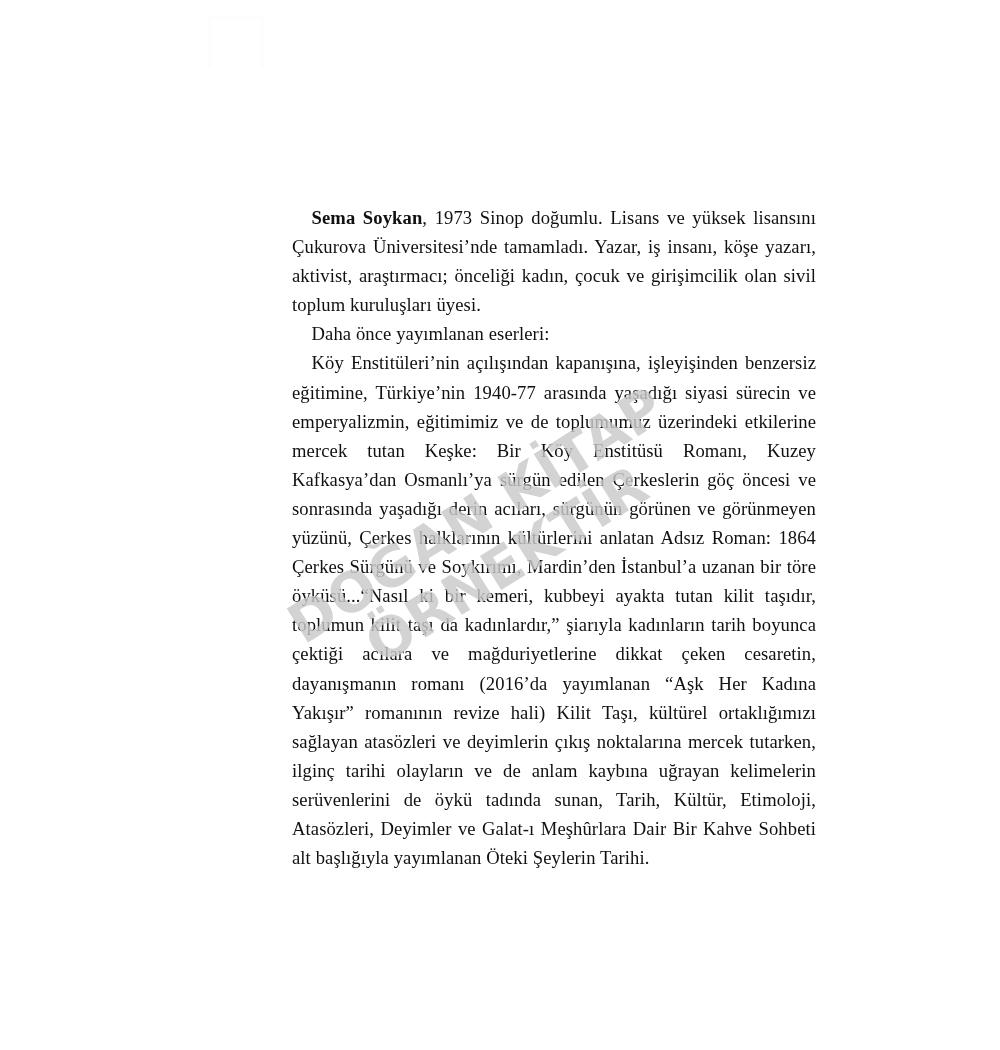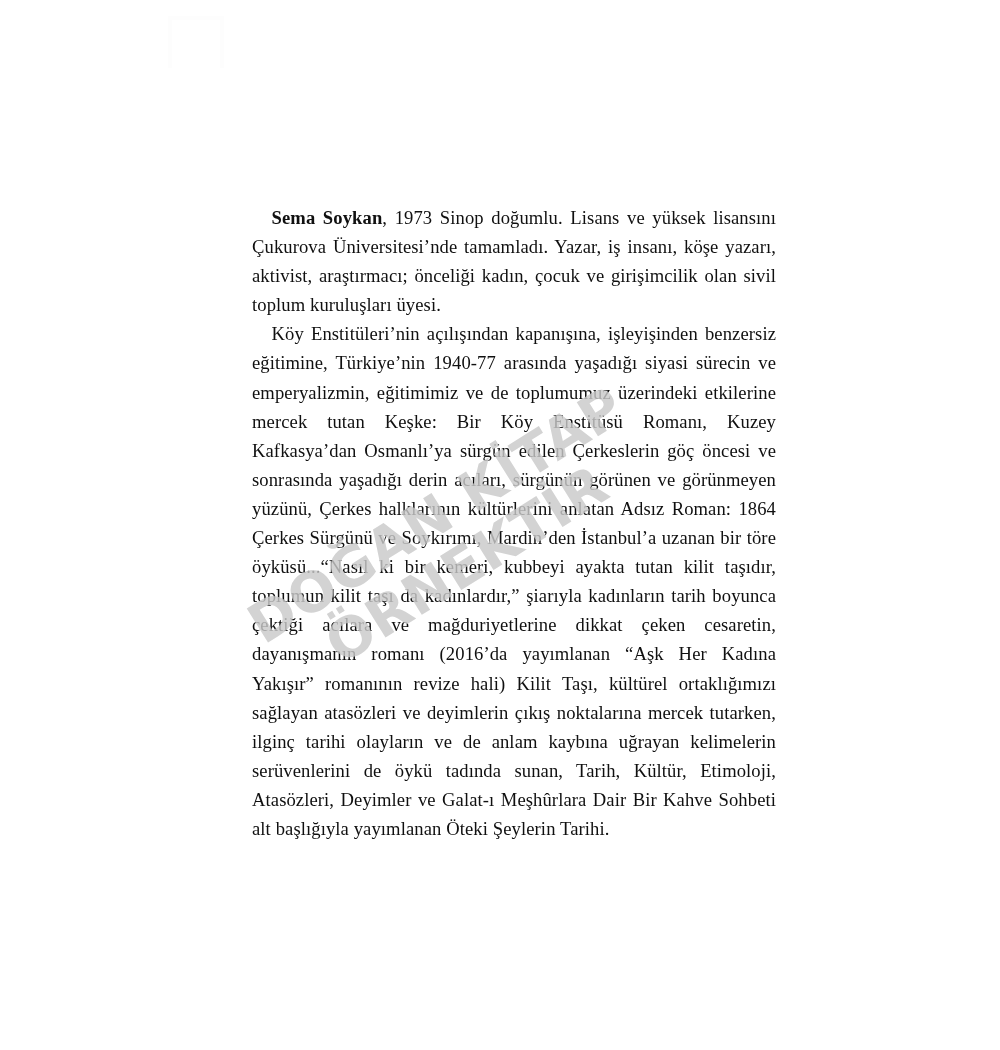--- a/index.html
+++ b/index.html
@@ -16,20 +16,21 @@
     font-family: "Liberation Serif", "DejaVu Serif", serif;
     color: #101010;
     -webkit-font-smoothing: antialiased;
   }
 
   
   .page {
     position: absolute;
     inset: 0;
     background: #ffffff;
+    margin-left: 40px;
   }
 
   
   .corner-artifact {
     position: absolute;
     left: 168px;
     top: 16px;
     width: 56px;
     height: 52px;
     background:
@@ -111,20 +112,23 @@
 <div class="page">
 
   <div class="corner-artifact"></div>
 
   <div class="text-column">
 
     <p class="para">
       <span class="lead">Sema Soykan</span><span>, 1973 Sinop doğumlu. Lisans ve yüksek lisansını Çukurova Üniversitesi’nde tamamladı. Yazar, iş insanı, köşe yazarı, aktivist, araştırmacı; önceliği kadın, çocuk ve girişimcilik olan sivil toplum kuruluşları üyesi.</span>
     </p>
 
+    <p class="para">
+      <span>Daha önce yayımlanan eserleri:</span>
+    </p>
 
     <p class="para">
       <span>Köy Enstitüleri’nin açılışından kapanışına, işleyişinden benzersiz eğitimine, Türkiye’nin 1940-77 arasında yaşadığı siyasi sürecin ve emperyalizmin, eğitimimiz ve de toplumumuz üzerindeki etkilerine mercek tutan </span><span class="title">Keşke: Bir Köy Enstitüsü Romanı</span><span>, Kuzey Kafkasya’dan Osmanlı’ya sürgün edilen Çerkeslerin göç öncesi ve sonrasında yaşadığı derin acıları, sürgünün görünen ve görünmeyen yüzünü, Çerkes halklarının kültürlerini anlatan </span><span class="title">Adsız Roman: 1864 Çerkes Sürgünü ve Soykırımı</span><span>, Mardin’den İstanbul’a uzanan bir töre öyküsü...“Nasıl ki bir kemeri, kubbeyi ayakta tutan kilit taşıdır, toplumun kilit taşı da kadınlardır,” şiarıyla kadınların tarih boyunca çektiği acılara ve mağduriyetlerine dikkat çeken cesaretin, dayanışmanın romanı (2016’da yayımlanan “Aşk Her Kadına Yakışır” romanının revize hali) </span><span class="title">Kilit Taşı</span><span>, kültürel ortaklığımızı sağlayan atasözleri ve deyimlerin çıkış noktalarına mercek tutarken, ilginç tarihi olayların ve de anlam kaybına uğrayan kelimelerin serüvenlerini de öykü tadında sunan, Tarih, Kültür, Etimoloji, Atasözleri, Deyimler ve Galat-ı Meşhûrlara Dair Bir Kahve Sohbeti alt başlığıyla yayımlanan </span><span class="title">Öteki Şeylerin Tarihi.</span>
     </p>
 
   </div>
 
   <div class="watermark">
     <div class="watermark-inner">
       <span class="wm-line1">DOĞAN KİTAP</span>

